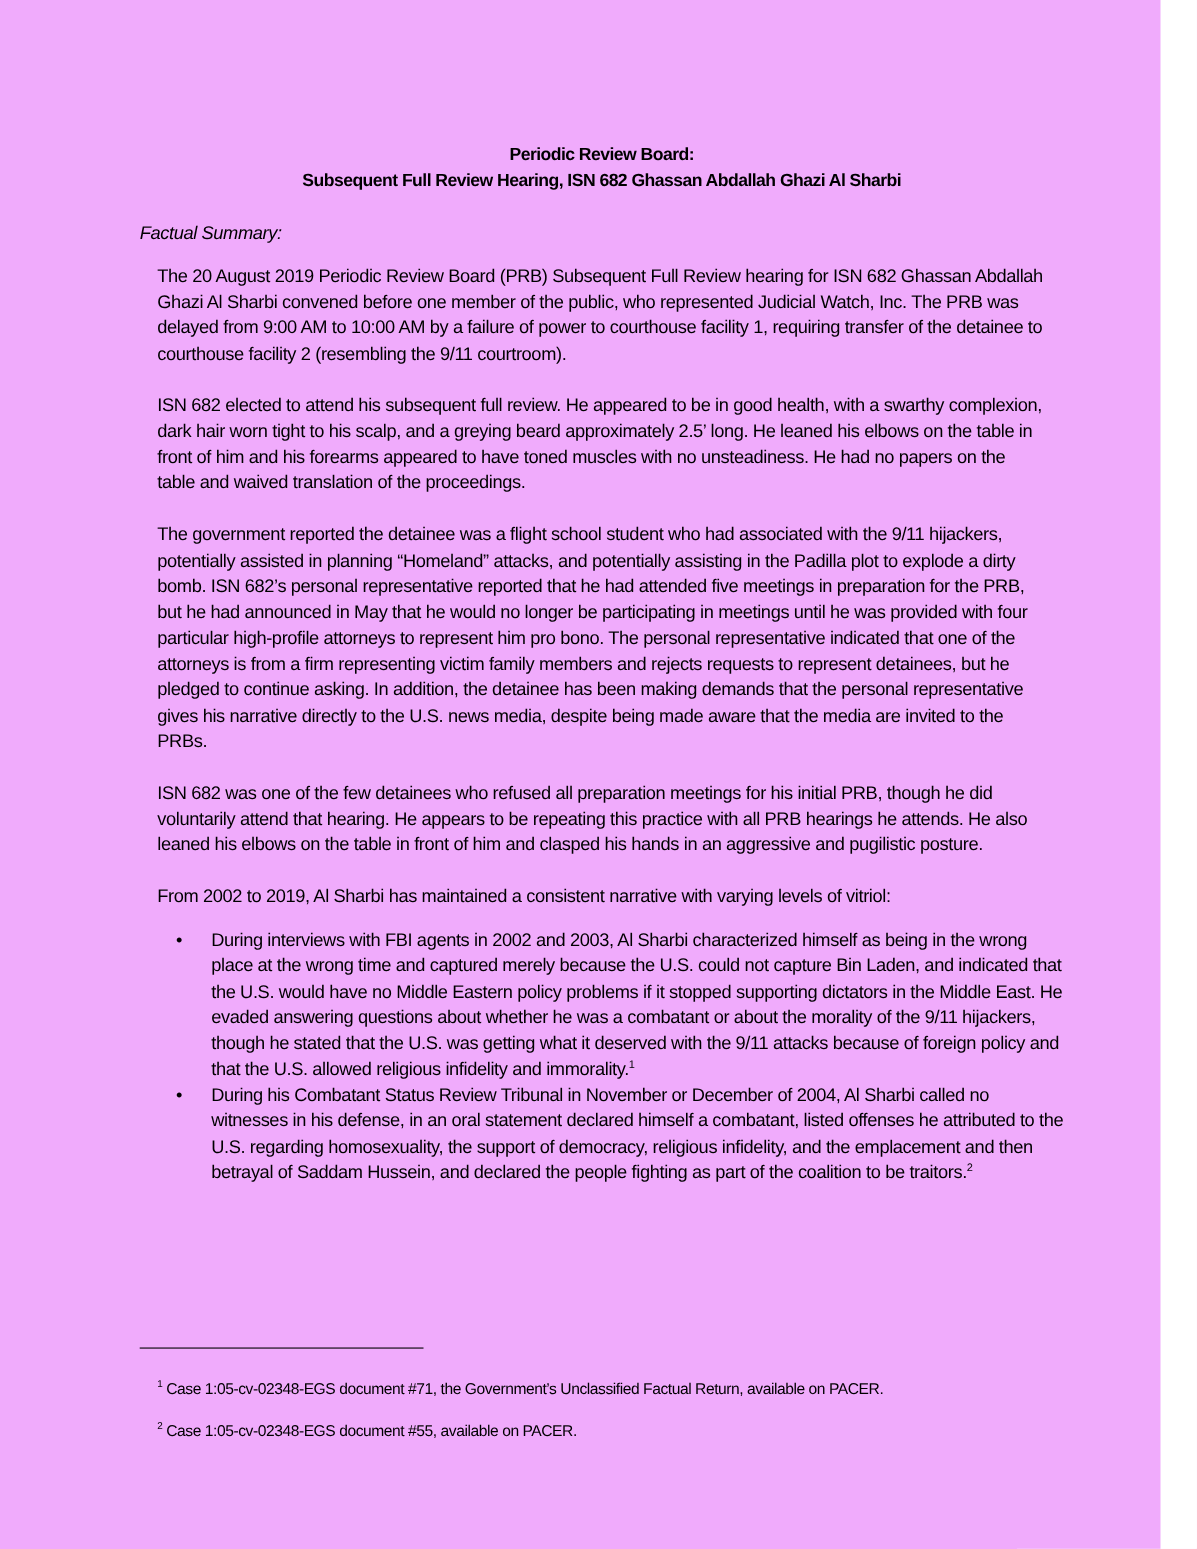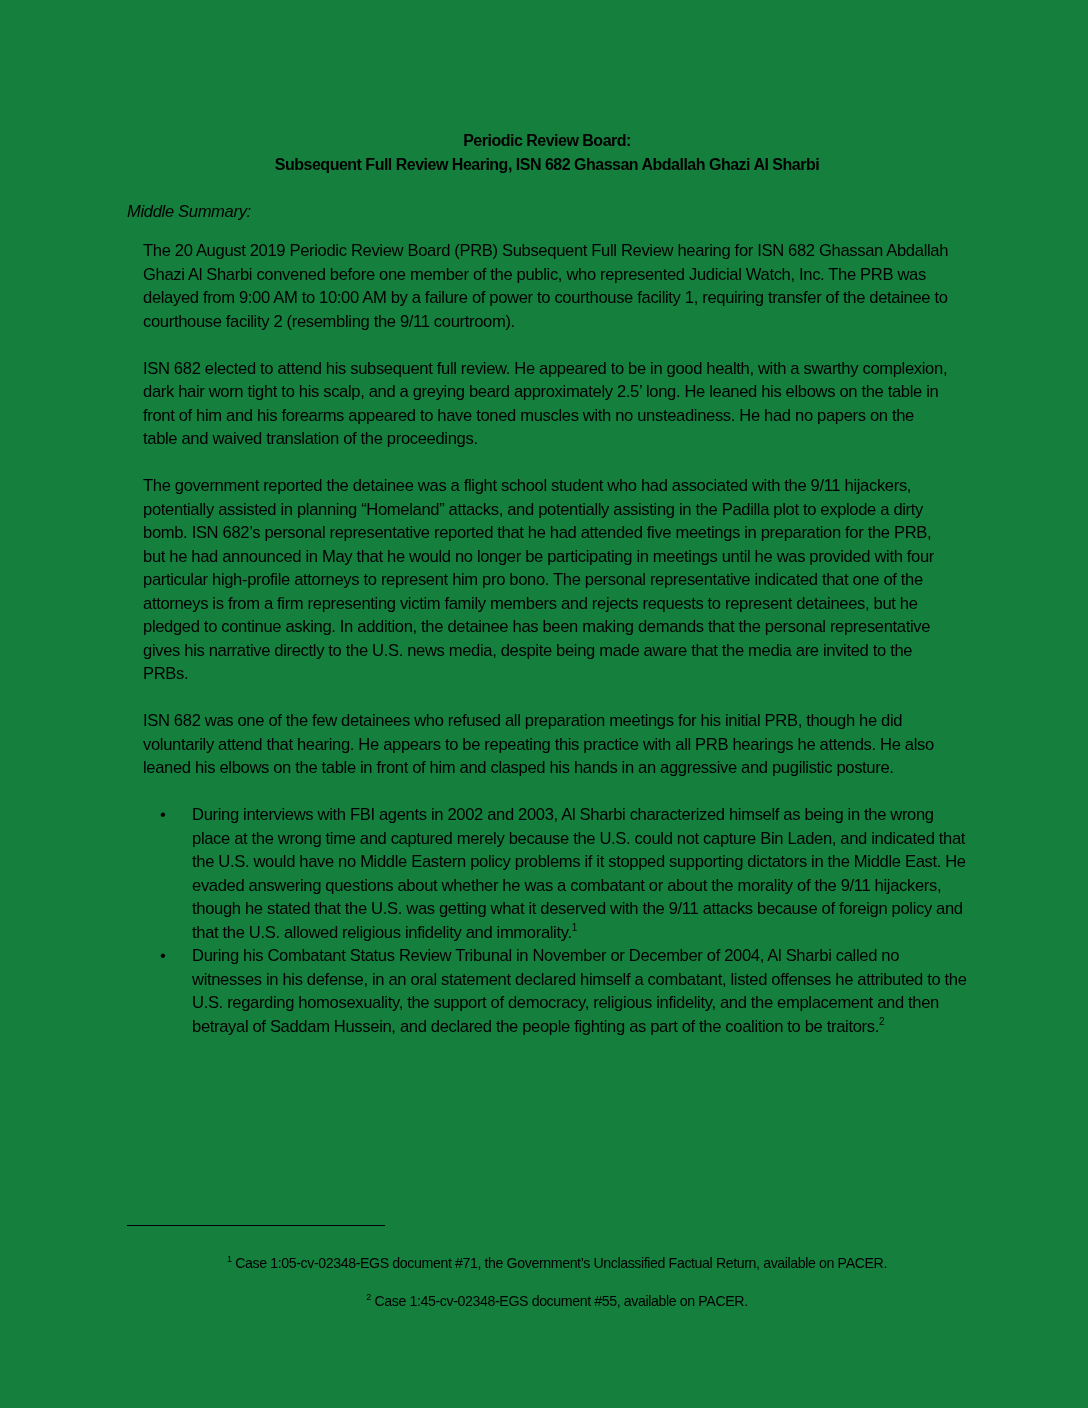--- a/index.html
+++ b/index.html
@@ -1,62 +1,64 @@
 <!DOCTYPE html>
 <html><head>
   <meta charset="utf-8">
   <style>
     html, body { margin: 0; padding: 0; background: #ffffff; }
     body { width: 1088px; height: 1408px; position: relative; overflow: hidden; }
     .page {
-      position: absolute; left: 0; top: 0; width: 1088px; height: 1408px;
-      background: #15803d; color: #000000;
+      position: absolute; left: 0; top: 0; width: 1007px; height: 1408px;
+      background: #f0abfc; color: #000000;
       font-family: "Liberation Sans", sans-serif;
+      padding-left: 48px;
     }
     .content {
       position: absolute; left: 127px; top: 129px; width: 840px;
       font-size: 16.6px; line-height: 23.5px; letter-spacing: -0.35px;
     }
     .title { text-align: center; font-weight: bold; font-size: 16px; letter-spacing: -0.5px; margin: 0; }
     .heading { font-style: italic; margin: 23.5px 0 0 0; }
     p { margin: 16px; }
     .para { margin-bottom: 23.5px; }
     ul.bullets { list-style: none; margin: 0; padding: 0; }
     ul.bullets li { position: relative; padding-left: 65px; }
     ul.bullets li .bullet { position: absolute; left: 33px; top: 0; }
     sup { font-size: 10px; line-height: 0; vertical-align: super; }
     .footnote-rule { position: absolute; left: 127px; top: 1225px; width: 258px; height: 0; border-top: 1.3px solid #000; }
-    .footnotes { position: absolute; left: 127px; top: 1236px; width: 860px; font-size: 14.2px; line-height: 22px; letter-spacing: -0.4px; text-align: center; }
+    .footnotes { position: absolute; left: 127px; top: 1236px; width: 860px; font-size: 14.2px; line-height: 22px; letter-spacing: -0.4px; }
     .footnotes sup { font-size: 9px; }
   </style>
 </head>
 <body>
 
 <div class="page">
   <div class="content">
     <p class="title">Periodic Review Board:</p>
     <p class="title">Subsequent Full Review Hearing, ISN 682 Ghassan Abdallah Ghazi Al Sharbi</p>
 
-    <p class="heading">Middle Summary:</p>
+    <p class="heading">Factual Summary:</p>
     <p class="para">The 20 August 2019 Periodic Review Board (PRB) Subsequent Full Review hearing for ISN 682 Ghassan Abdallah Ghazi Al Sharbi convened before one member of the public, who represented Judicial Watch, Inc. The PRB was delayed from 9:00 AM to 10:00 AM by a failure of power to courthouse facility 1, requiring transfer of the detainee to courthouse facility 2 (resembling the 9/11 courtroom).</p>
     <p class="para">ISN 682 elected to attend his subsequent full review. He appeared to be in good health, with a swarthy complexion, dark hair worn tight to his scalp, and a greying beard approximately 2.5’ long. He leaned his elbows on the table in front of him and his forearms appeared to have toned muscles with no unsteadiness. He had no papers on the table and waived translation of the proceedings.</p>
     <p class="para">The government reported the detainee was a flight school student who had associated with the 9/11 hijackers, potentially assisted in planning “Homeland” attacks, and potentially assisting in the Padilla plot to explode a dirty bomb. ISN 682’s personal representative reported that he had attended five meetings in preparation for the PRB, but he had announced in May that he would no longer be participating in meetings until he was provided with four particular high-profile attorneys to represent him pro bono. The personal representative indicated that one of the attorneys is from a firm representing victim family members and rejects requests to represent detainees, but he pledged to continue asking. In addition, the detainee has been making demands that the personal representative gives his narrative directly to the U.S. news media, despite being made aware that the media are invited to the PRBs.</p>
 
     <p class="para">ISN 682 was one of the few detainees who refused all preparation meetings for his initial PRB, though he did voluntarily attend that hearing. He appears to be repeating this practice with all PRB hearings he attends. He also leaned his elbows on the table in front of him and clasped his hands in an aggressive and pugilistic posture.</p>
+    <p>From 2002 to 2019, Al Sharbi has maintained a consistent narrative with varying levels of vitriol:</p>
 
     <ul class="bullets">
       <li>
         <span class="bullet">•</span>
         <span>During interviews with FBI agents in 2002 and 2003, Al Sharbi characterized himself as being in the wrong place at the wrong time and captured merely because the U.S. could not capture Bin Laden, and indicated that the U.S. would have no Middle Eastern policy problems if it stopped supporting dictators in the Middle East. He evaded answering questions about whether he was a combatant or about the morality of the 9/11 hijackers, though he stated that the U.S. was getting what it deserved with the 9/11 attacks because of foreign policy and that the U.S. allowed religious infidelity and immorality.</span><sup>1</sup>
       </li>
       <li>
         <span class="bullet">•</span>
         <span>During his Combatant Status Review Tribunal in November or December of 2004, Al Sharbi called no witnesses in his defense, in an oral statement declared himself a combatant, listed offenses he attributed to the U.S. regarding homosexuality, the support of democracy, religious infidelity, and the emplacement and then betrayal of Saddam Hussein, and declared the people fighting as part of the coalition to be traitors.</span><sup>2</sup>
       </li>
     </ul>
   </div>
 
   <div class="footnote-rule"></div>
   <div class="footnotes">
     <p><sup>1</sup><span> Case 1:05-cv-02348-EGS document #71, the Government’s Unclassified Factual Return, available on PACER.</span></p>
-    <p><sup>2</sup><span> Case 1:45-cv-02348-EGS document #55, available on PACER.</span></p>
+    <p><sup>2</sup><span> Case 1:05-cv-02348-EGS document #55, available on PACER.</span></p>
   </div>
 </div>
 
 </body></html>

